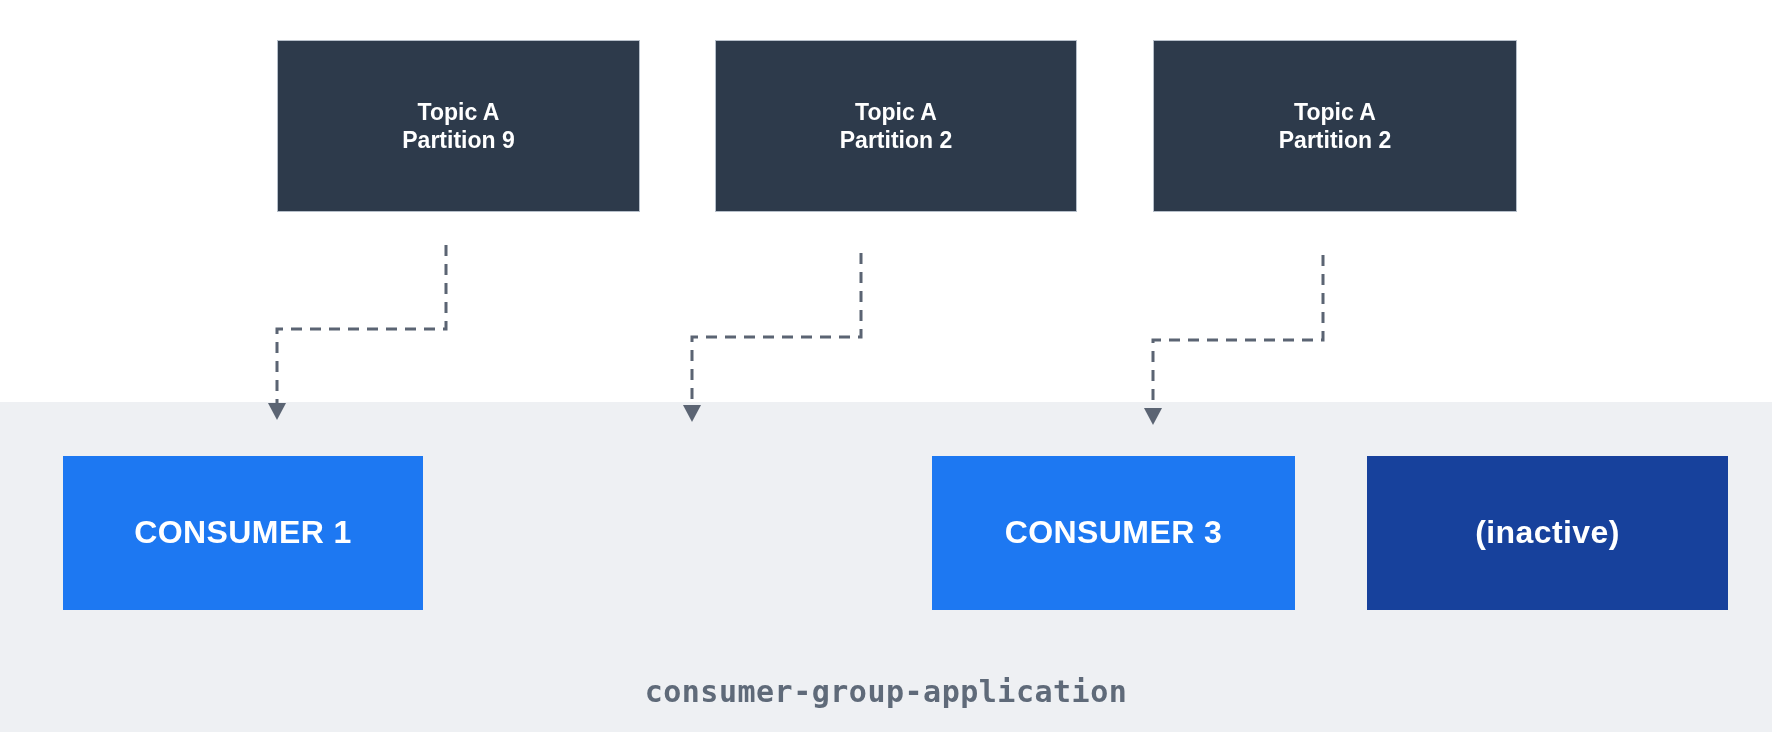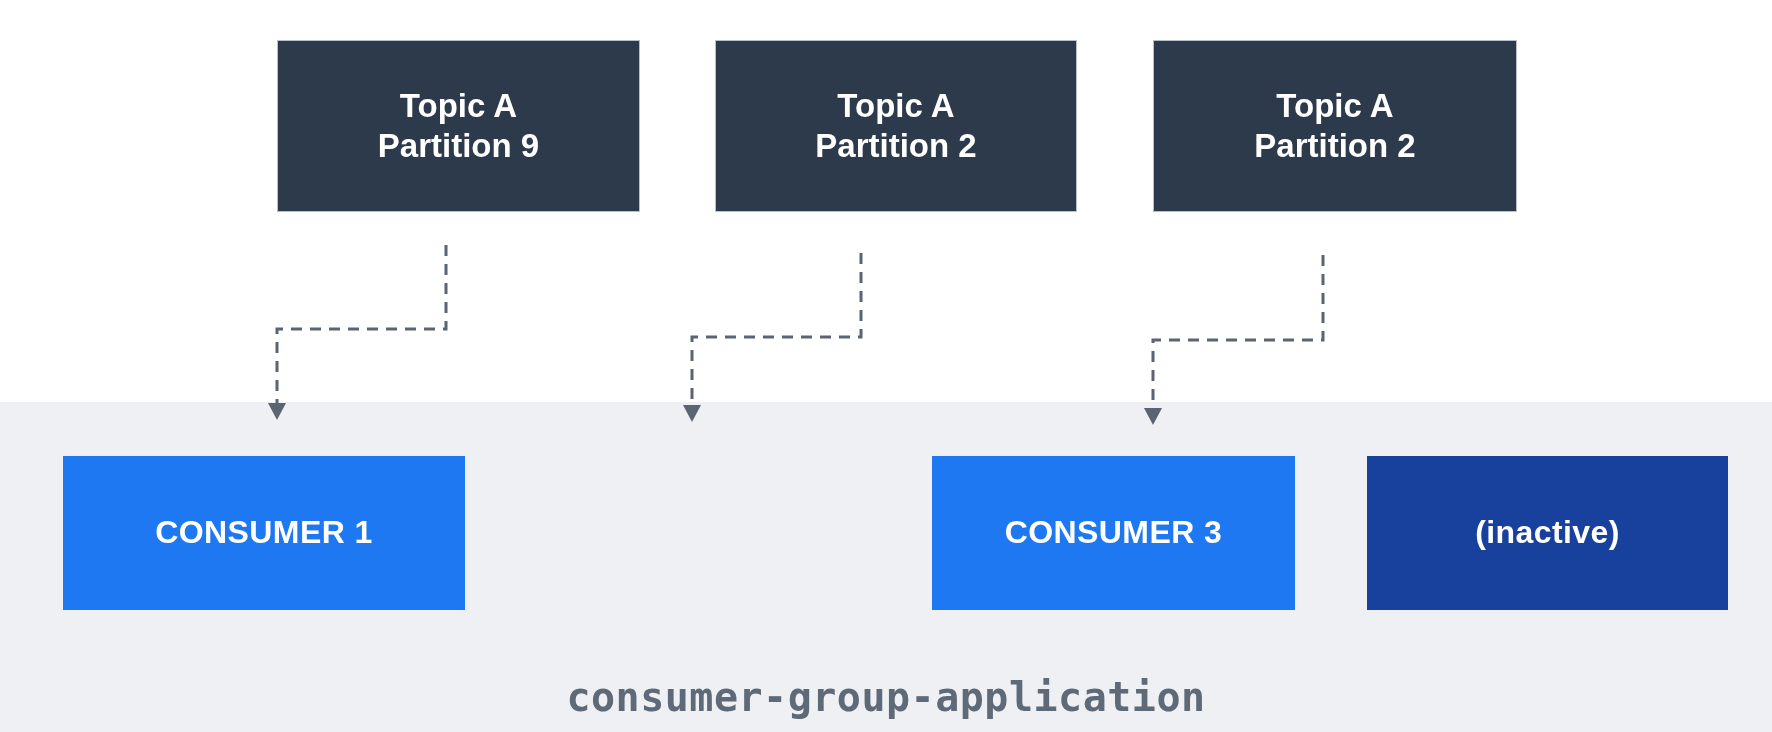--- a/index.html
+++ b/index.html
@@ -49,21 +49,21 @@
     top: 40px;
     height: 172px;
     background: var(--partition-box-bg, #2d3a4b);
     border: 1px solid var(--partition-box-border, #b6bfca);
     box-sizing: border-box;
     display: flex;
     flex-direction: column;
     align-items: center;
     justify-content: center;
     color: var(--box-text, #ffffff);
-    font-size: 33px;
+    font-size: 23px;
     font-weight: 700;
     line-height: 1.22;
     text-align: center;
   }
   .pbox.p0 { left: 277px; width: 363px; }
   .pbox.p1 { left: 715px; width: 362px; }
   .pbox.p2 { left: 1153px; width: 364px; }
   
   .cbox {
     position: absolute;
@@ -74,33 +74,33 @@
     flex-direction: column;
     align-items: center;
     justify-content: center;
     color: var(--box-text, #ffffff);
     font-size: 32px;
     font-weight: 700;
     letter-spacing: 0.4px;
     line-height: 1.22;
     text-align: center;
   }
-  .cbox.c1 { left: 63px;   width: 402px; }
+  .cbox.c1 { left: 63px;   width: 360px; }
   .cbox.c2 { left: 502px;  width: 359px; }
   .cbox.c3 { left: 932px;  width: 363px; align-items: center; }
   .cbox.c4 { left: 1367px; width: 361px; background: var(--consumer-inactive-bg, #17419c); }
   
   #group-label {
     position: absolute;
     left: 0;
     top: 674px;
     width: 1772px;
     text-align: center;
     font-family: "DejaVu Sans Mono", "Liberation Mono", monospace;
-    font-size: 40px;
+    font-size: 30px;
     font-weight: 700;
     letter-spacing: 0.5px;
     color: var(--group-label-text, #5f6a79);
   }
 </style>
 </head>
 <body>
 
 <div id="canvas">
 

